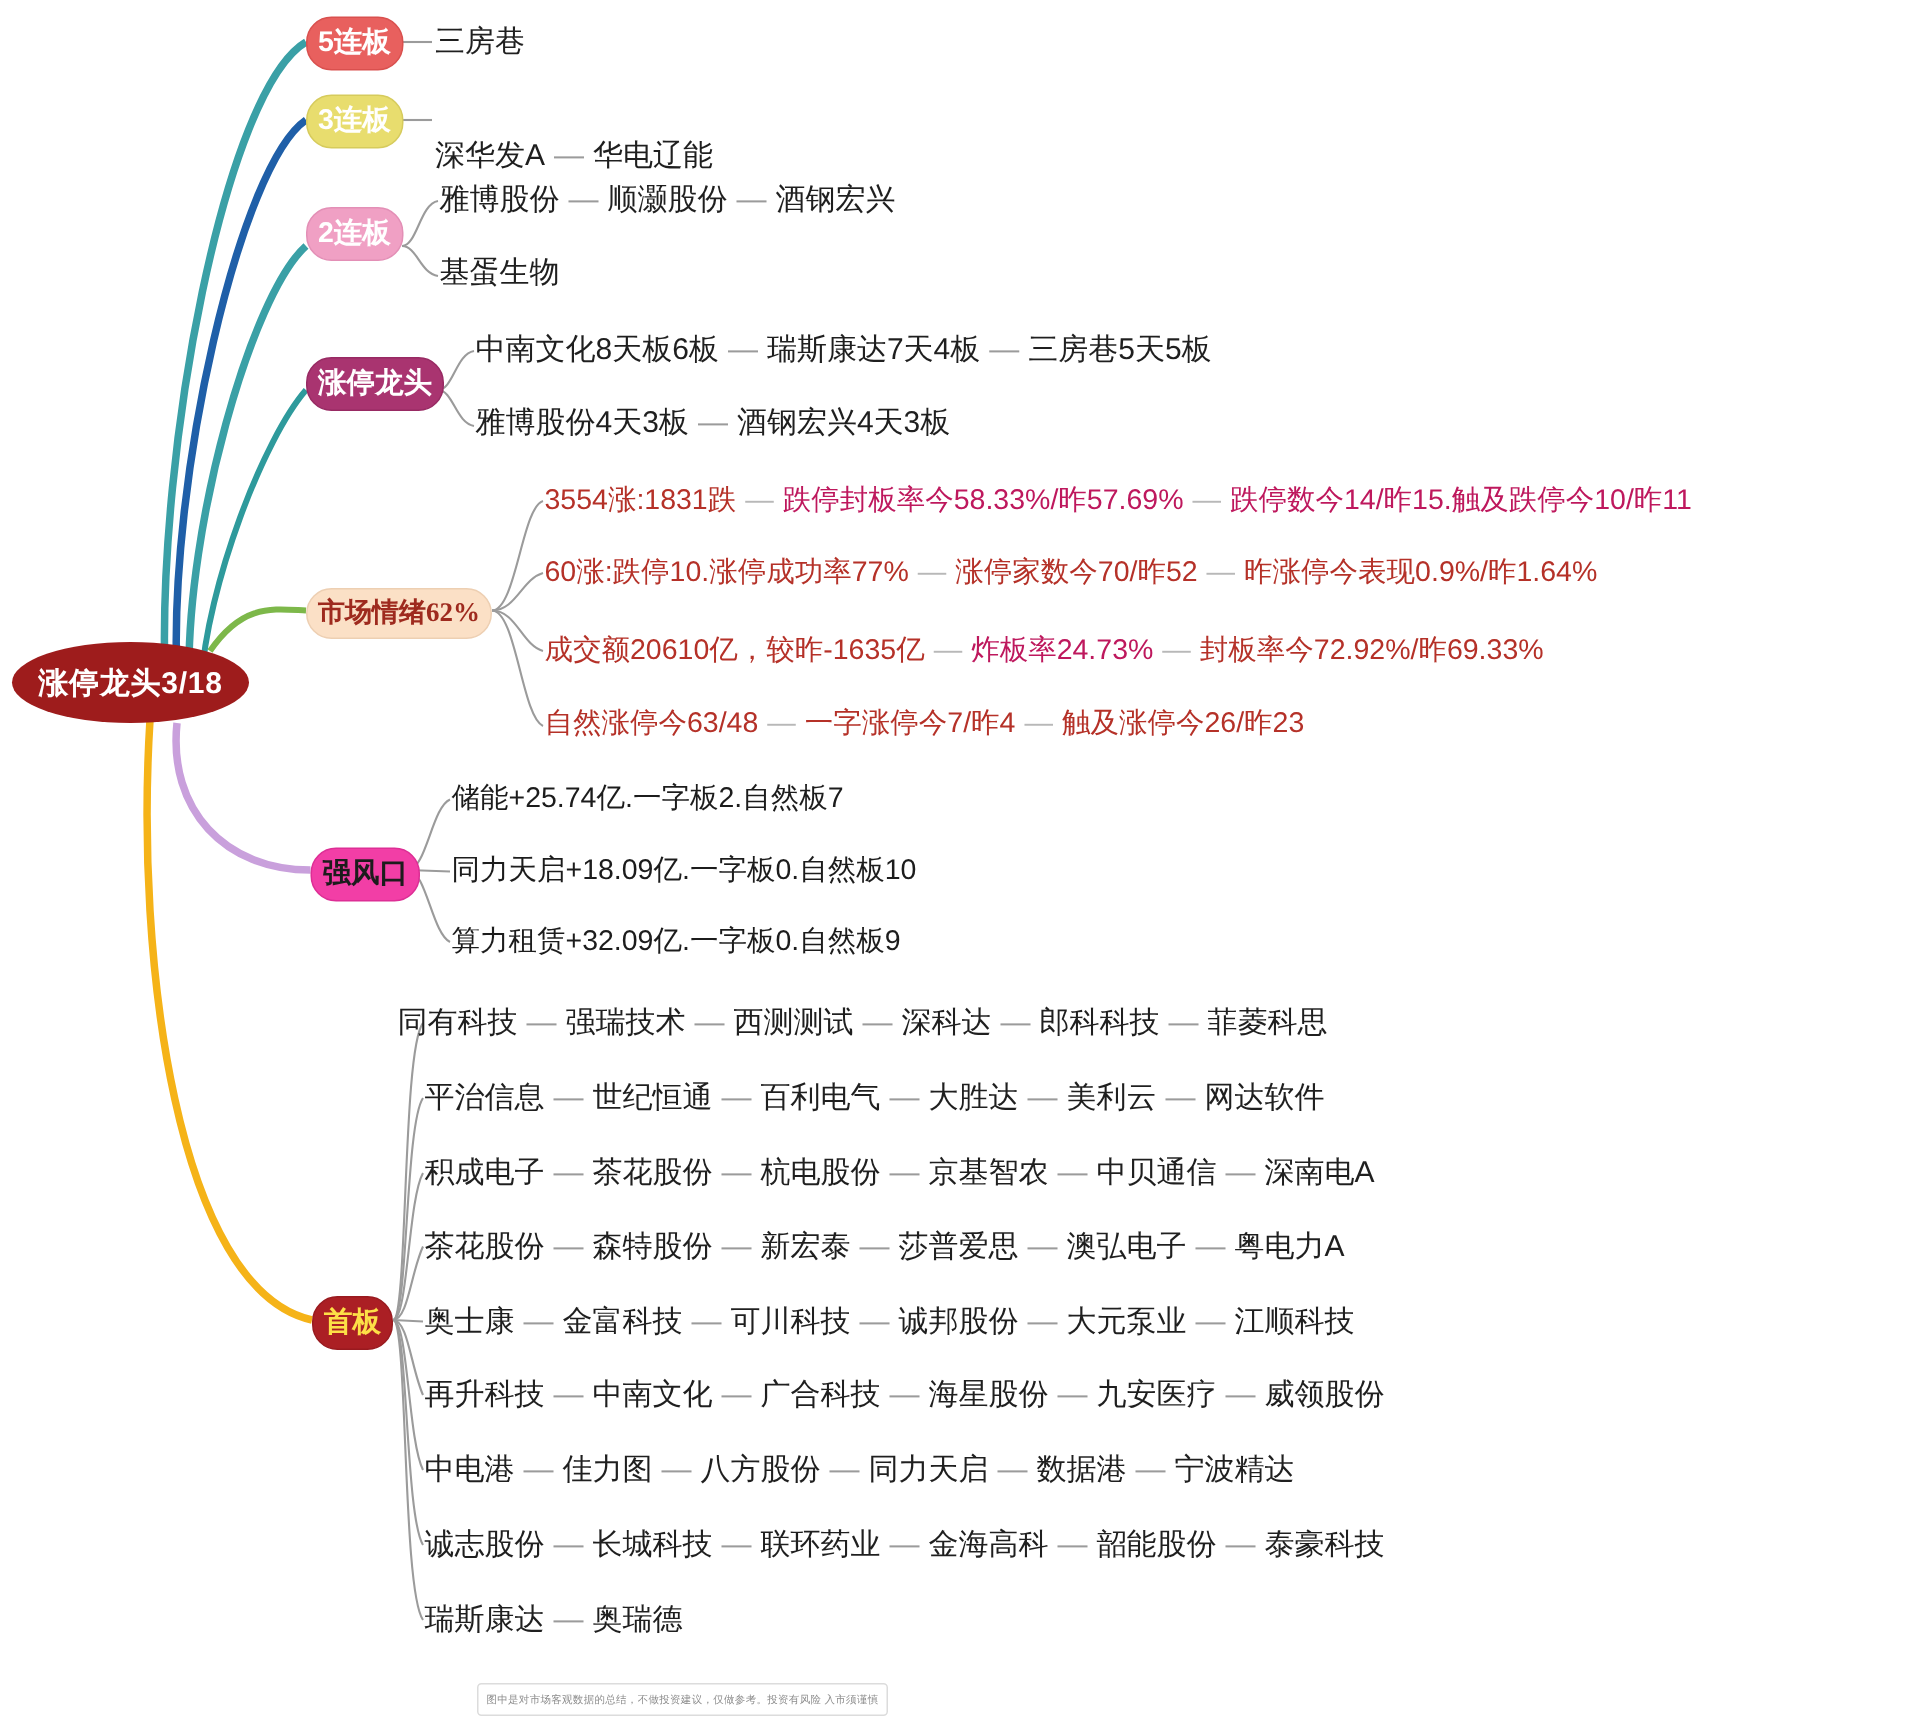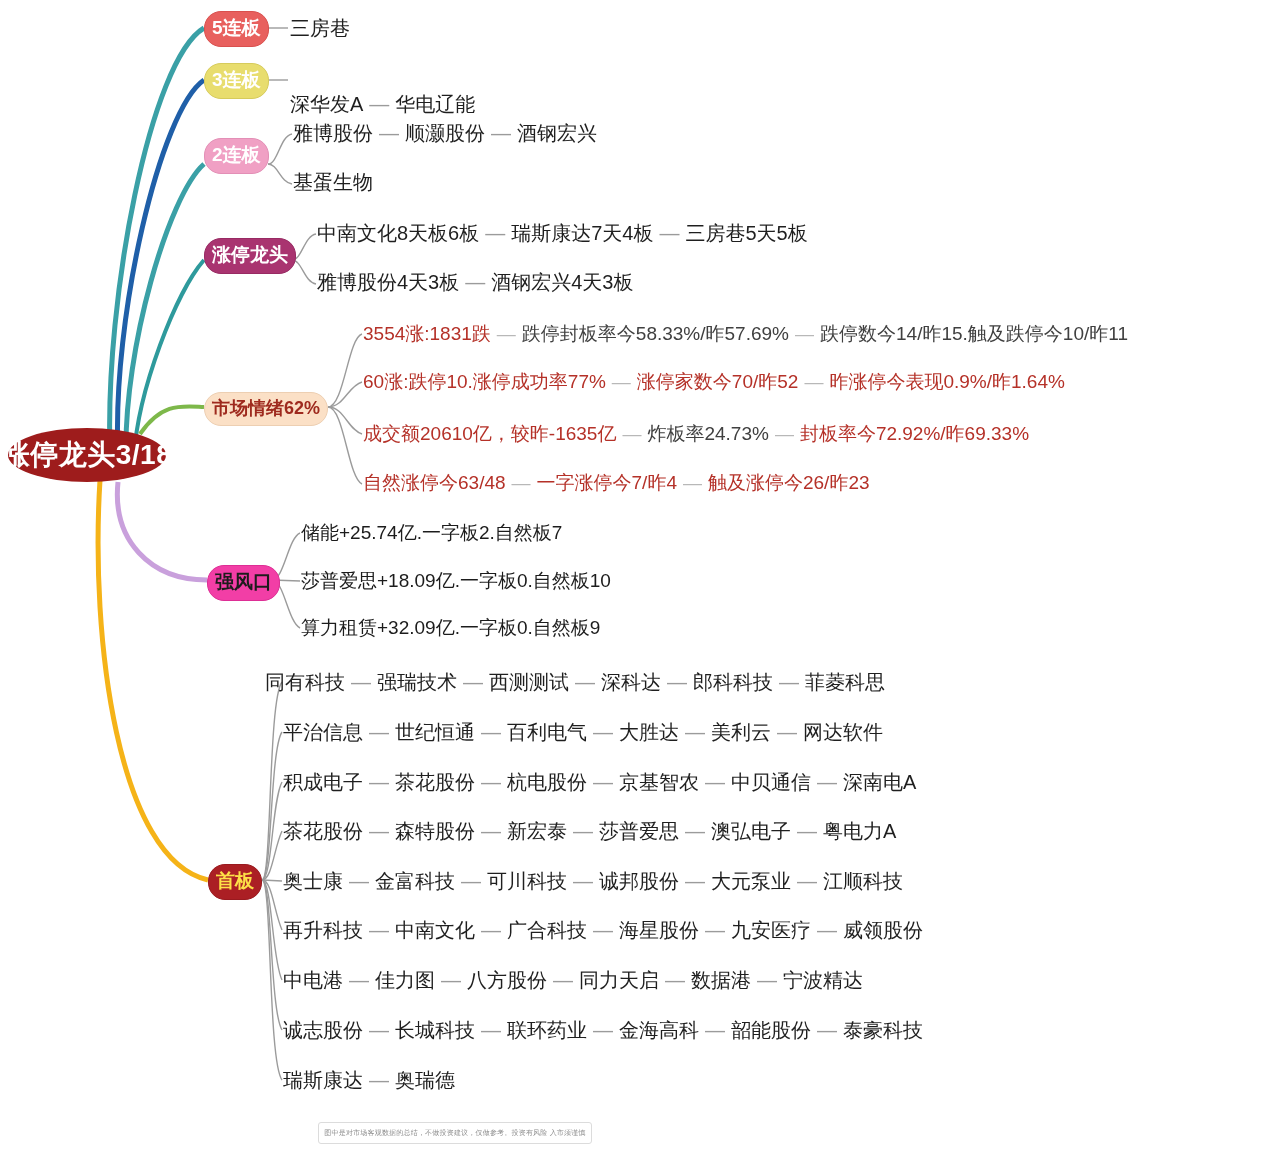--- a/index.html
+++ b/index.html
@@ -14,50 +14,50 @@
   #edges{position:absolute;left:0;top:0;width:1280px;height:1150px;pointer-events:none;}
 
   .node{position:absolute;white-space:nowrap;}
 
   
   .root{
     left:8px;top:428px;width:158px;height:54px;
     border-radius:50%/50%;
     background:#9e1c1c;
     display:flex;align-items:center;justify-content:center;
-    color:#ffffff;font-size:28px;font-weight:bold;
+    color:#ffffff;font-size:20px;font-weight:bold;
     letter-spacing:.5px;
   }
 
   
   .lbl{
     position:absolute;
     display:flex;align-items:center;justify-content:center;
     border-radius:17px;
     font-size:19px;font-weight:bold;
     padding:3px 7px 5px 7px;
     box-sizing:border-box;
   }
   .lbl.l5   {left:204px;top:11px;  background:#e8605e;color:#ffffff;border:1px solid #d9504e;}
   .lbl.l3   {left:204px;top:63px;  background:#e8dd6e;color:#ffffff;border:1px solid #d6cb5c;}
   .lbl.l2   {left:204px;top:138px; background:#f0a0c4;color:#ffffff;border:1px solid #e38fb6;}
   .lbl.ltop {left:204px;top:238px; background:#a93470;color:#ffffff;border:1px solid #982a63;}
-  .lbl.lmood{left:204px;top:392px; background:#fbe0c6;color:#9e2a1e;border:1px solid #edcfb2;font-size:18px;}
+  .lbl.lmood{left:204px;top:392px; background:#fbe0c6;color:#9e2a1e;border:1px solid #edcfb2;font-size:18px;font-family:Liberation Serif, serif;}
   .lbl.lwind{left:207px;top:565px; background:#f23ea6;color:#1c1c1c;border:1px solid #dd2e95;}
   .lbl.lfirst{left:208px;top:864px;background:#ab1f24;color:#fde047;border:1px solid #991a1f;}
 
   
   .row{position:absolute;white-space:nowrap;font-size:20px;color:#1f1f1f;line-height:1;}
   .row .sep{color:#9b9b9b;padding:0 6px;font-weight:normal;}
   .row .it{font-weight:normal;}
 
   .row.mood{font-weight:bold;font-size:19px;}
   .row.mood .sep{color:#b8b8b8;font-weight:normal;}
   .c-red{color:#b53128;}
-  .c-blue{color:#404040;}
+  .c-blue{color:#be185d;}
 
   .row.wind{font-size:19px;color:#1c1c1c;}
   .row.first{font-size:20px;color:#1f1f1f;}
 
   
   .footer{
     position:absolute;left:318px;top:1122px;
     width:272px;height:20px;
     border:1px solid #dcdcdc;border-radius:3px;
     background:#ffffff;
@@ -145,21 +145,21 @@
 
   <div class="row" style="left:317px;top:223px;"><span class="it">中南文化8天板6板</span><span class="sep">—</span><span class="it">瑞斯康达7天4板</span><span class="sep">—</span><span class="it">三房巷5天5板</span></div>
   <div class="row" style="left:317px;top:272px;"><span class="it">雅博股份4天3板</span><span class="sep">—</span><span class="it">酒钢宏兴4天3板</span></div>
 
   <div class="row mood" style="left:363px;top:324px;"><span class="it c-red">3554涨:1831跌</span><span class="sep">—</span><span class="it c-blue">跌停封板率今58.33%/昨57.69%</span><span class="sep">—</span><span class="it c-blue">跌停数今14/昨15.触及跌停今10/昨11</span></div>
   <div class="row mood" style="left:363px;top:372px;"><span class="it c-red">60涨:跌停10.涨停成功率77%</span><span class="sep">—</span><span class="it c-red">涨停家数今70/昨52</span><span class="sep">—</span><span class="it c-red">昨涨停今表现0.9%/昨1.64%</span></div>
   <div class="row mood" style="left:363px;top:424px;"><span class="it c-red">成交额20610亿，较昨-1635亿</span><span class="sep">—</span><span class="it c-blue">炸板率24.73%</span><span class="sep">—</span><span class="it c-red">封板率今72.92%/昨69.33%</span></div>
   <div class="row mood" style="left:363px;top:473px;"><span class="it c-red">自然涨停今63/48</span><span class="sep">—</span><span class="it c-red">一字涨停今7/昨4</span><span class="sep">—</span><span class="it c-red">触及涨停今26/昨23</span></div>
 
   <div class="row wind" style="left:301px;top:523px;"><span class="it">储能+25.74亿.一字板2.自然板7</span></div>
-  <div class="row wind" style="left:301px;top:571px;"><span class="it">莎普爱思+18.09亿.一字板0.自然板10</span></div>
+  <div class="row wind" style="left:301px;top:571px;"><span class="it">同力天启+18.09亿.一字板0.自然板10</span></div>
   <div class="row wind" style="left:301px;top:618px;"><span class="it">算力租赁+32.09亿.一字板0.自然板9</span></div>
 
   <div class="row first" style="left:265px;top:672px;"><span class="it">同有科技</span><span class="sep">—</span><span class="it">强瑞技术</span><span class="sep">—</span><span class="it">西测测试</span><span class="sep">—</span><span class="it">深科达</span><span class="sep">—</span><span class="it">郎科科技</span><span class="sep">—</span><span class="it">菲菱科思</span></div>
   <div class="row first" style="left:283px;top:722px;"><span class="it">平治信息</span><span class="sep">—</span><span class="it">世纪恒通</span><span class="sep">—</span><span class="it">百利电气</span><span class="sep">—</span><span class="it">大胜达</span><span class="sep">—</span><span class="it">美利云</span><span class="sep">—</span><span class="it">网达软件</span></div>
   <div class="row first" style="left:283px;top:772px;"><span class="it">积成电子</span><span class="sep">—</span><span class="it">茶花股份</span><span class="sep">—</span><span class="it">杭电股份</span><span class="sep">—</span><span class="it">京基智农</span><span class="sep">—</span><span class="it">中贝通信</span><span class="sep">—</span><span class="it">深南电A</span></div>
   <div class="row first" style="left:283px;top:821px;"><span class="it">茶花股份</span><span class="sep">—</span><span class="it">森特股份</span><span class="sep">—</span><span class="it">新宏泰</span><span class="sep">—</span><span class="it">莎普爱思</span><span class="sep">—</span><span class="it">澳弘电子</span><span class="sep">—</span><span class="it">粤电力A</span></div>
   <div class="row first" style="left:283px;top:871px;"><span class="it">奥士康</span><span class="sep">—</span><span class="it">金富科技</span><span class="sep">—</span><span class="it">可川科技</span><span class="sep">—</span><span class="it">诚邦股份</span><span class="sep">—</span><span class="it">大元泵业</span><span class="sep">—</span><span class="it">江顺科技</span></div>
   <div class="row first" style="left:283px;top:920px;"><span class="it">再升科技</span><span class="sep">—</span><span class="it">中南文化</span><span class="sep">—</span><span class="it">广合科技</span><span class="sep">—</span><span class="it">海星股份</span><span class="sep">—</span><span class="it">九安医疗</span><span class="sep">—</span><span class="it">威领股份</span></div>
   <div class="row first" style="left:283px;top:970px;"><span class="it">中电港</span><span class="sep">—</span><span class="it">佳力图</span><span class="sep">—</span><span class="it">八方股份</span><span class="sep">—</span><span class="it">同力天启</span><span class="sep">—</span><span class="it">数据港</span><span class="sep">—</span><span class="it">宁波精达</span></div>
   <div class="row first" style="left:283px;top:1020px;"><span class="it">诚志股份</span><span class="sep">—</span><span class="it">长城科技</span><span class="sep">—</span><span class="it">联环药业</span><span class="sep">—</span><span class="it">金海高科</span><span class="sep">—</span><span class="it">韶能股份</span><span class="sep">—</span><span class="it">泰豪科技</span></div>

